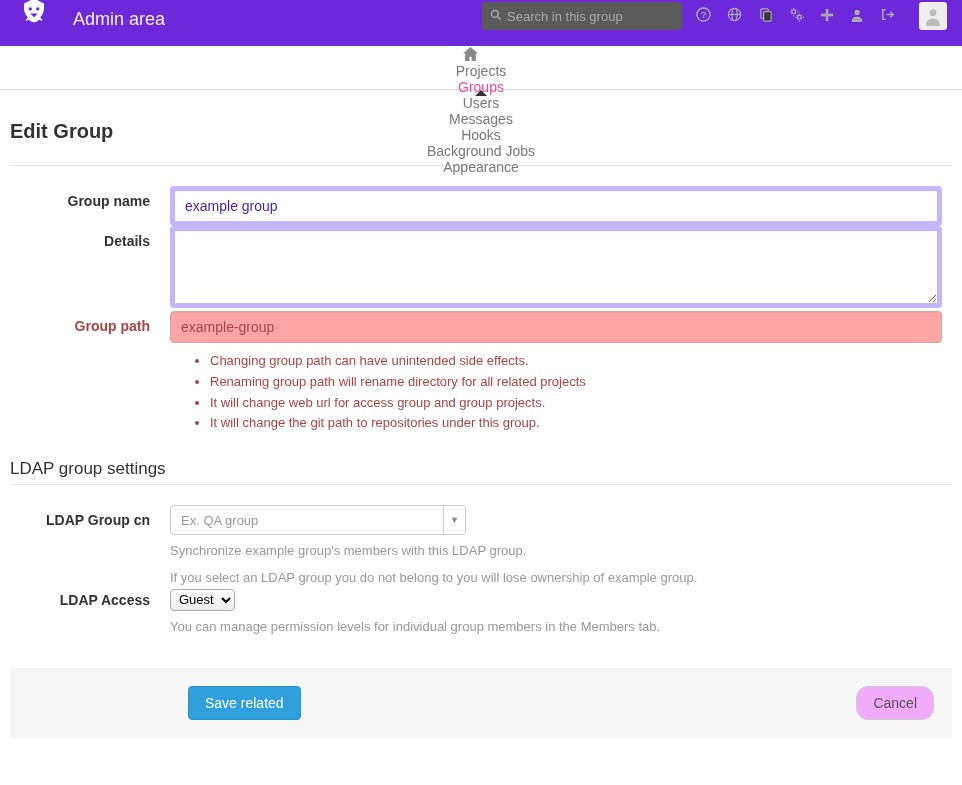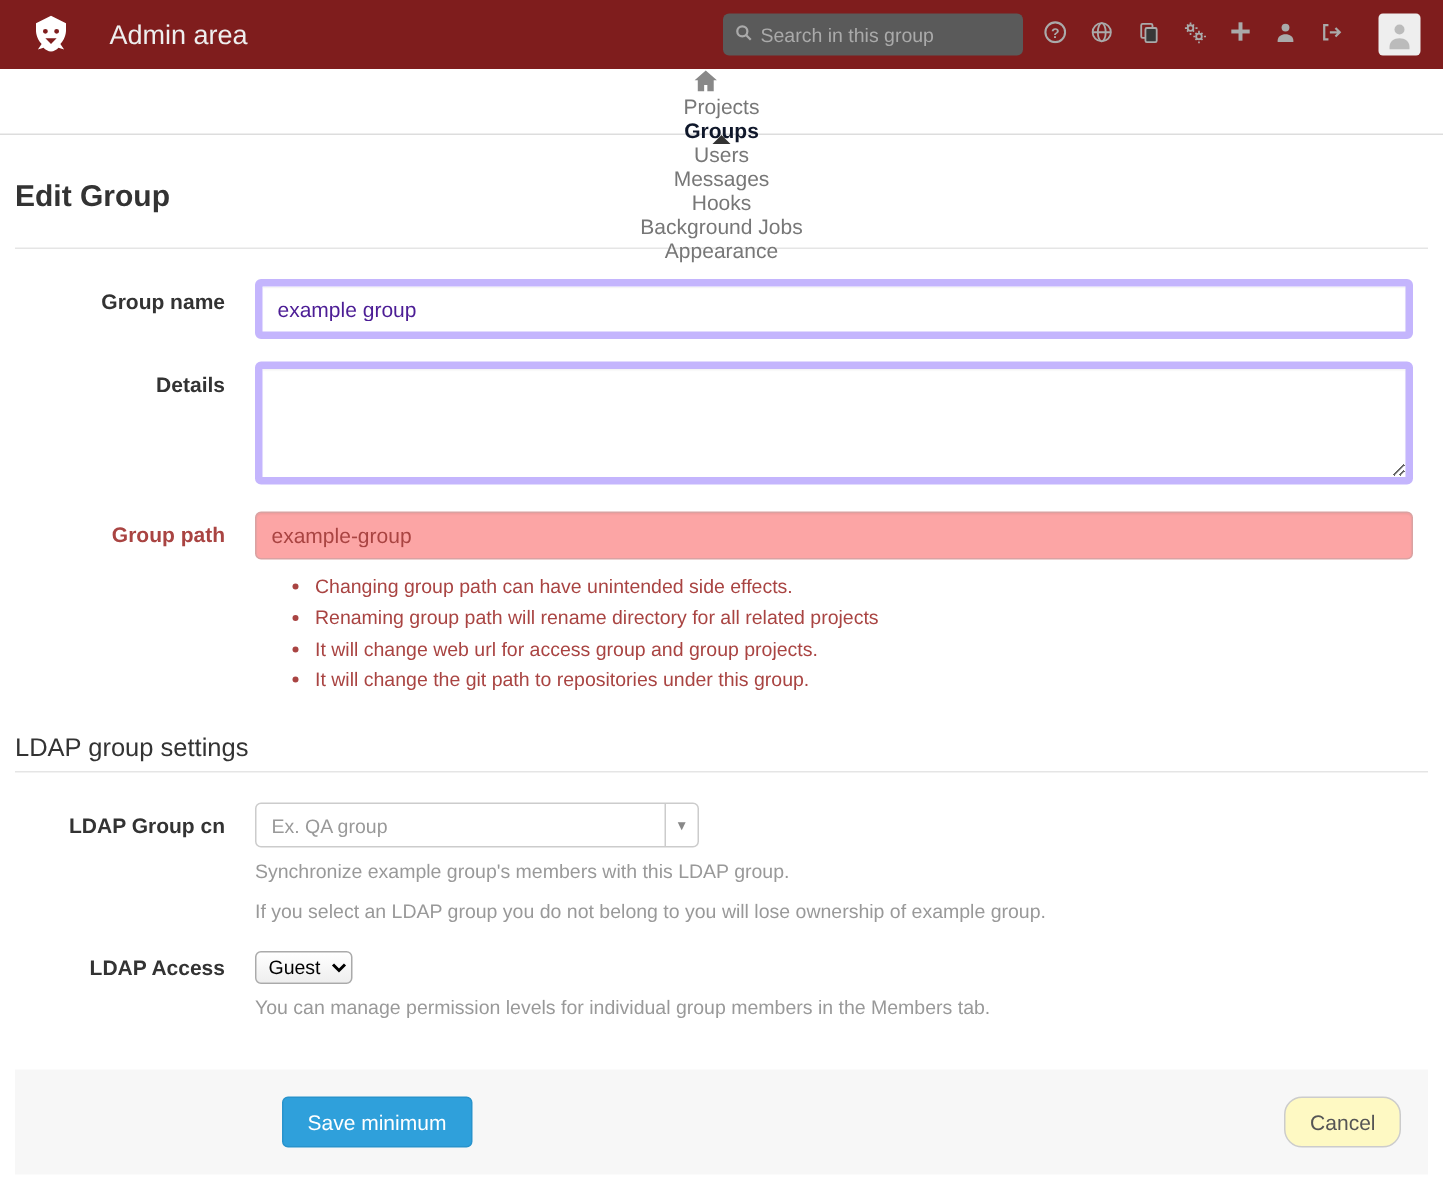--- a/index.html
+++ b/index.html
@@ -1,45 +1,45 @@
 <!DOCTYPE html>
 <html><head>
 <meta charset="utf-8">
 <style>
 * { box-sizing: border-box; margin: 0; padding: 0; }
 body { font-family: "Helvetica Neue", Helvetica, Arial, sans-serif; font-size: 14px; color: #333; background: #fff; width: 962px; }
 
 
-.top-header { background: #7f1d1d; height: 46px; display: flex; align-items: center; padding: 0 15px; color: #ccc; }
+.top-header { background: #6d28d9; height: 46px; display: flex; align-items: flex-end; padding: 16px 15px; color: #ccc; }
 .logo-box { width: 38px; height: 38px; display: flex; align-items: center; justify-content: center; margin-right: 20px; }
 .logo-box svg { width: 30px; height: 30px; fill: #fff; }
 .admin-title { color: #eee; font-size: 18px; font-weight: 400; flex: 0 0 auto; }
 .header-spacer { flex: 1; }
 .search-box { background: #5a5a5a; border-radius: 4px; height: 28px; width: 200px; display: flex; align-items: center; padding: 0 8px; color: #aaa; margin-right: 14px; }
 .search-box .search-icon { margin-right: 5px; font-size: 12px; }
 .search-box input { background: transparent; border: none; outline: none; color: #bbb; font-size: 13px; width: 100%; }
 .search-box input::placeholder { color: #aaa; }
 .header-icons { display: flex; align-items: center; gap: 16px; }
 .header-icons .hicon { color: #aaa; font-size: 15px; cursor: pointer; }
 .avatar { width: 28px; height: 28px; background: #eee; border-radius: 3px; display: flex; align-items: center; justify-content: center; margin-left: 8px; }
 .avatar svg { width: 20px; height: 20px; fill: #bbb; }
 
 
 .nav-tabs { border-bottom: 1px solid #ddd; height: 44px; display: flex; align-items: center; padding: 0 28px; gap: 0; flex-direction: column; }
 .nav-tabs .tab { color: #777; font-size: 14px; padding: 0 22px; height: 44px; display: flex; align-items: center; cursor: pointer; position: relative; }
 .nav-tabs .tab.home-tab { padding: 0 12px 0 0; margin-right: 10px; font-size: 18px; color: #888; }
-.nav-tabs .tab.active { color: #0f172a; font-weight: bold; }
+.nav-tabs .tab.active { color: #ec4899; font-weight: normal; }
 .nav-tabs .tab.active::after { content: ""; position: absolute; bottom: -1px; left: 50%; transform: translateX(-50%); width: 0; height: 0; border-left: 6px solid transparent; border-right: 6px solid transparent; border-bottom: 6px solid #333; }
 
 
 .content { padding: 20px 10px 30px 10px; }
 .page-title { font-size: 20px; font-weight: bold; margin: 10px 0 22px 0; }
 .hr { border: none; border-top: 1px solid #e5e5e5; margin: 0 0 20px 0; }
 
-.form-row { display: flex; margin-bottom: 15px; }
+.form-row { display: flex; }
 .form-label { width: 160px; text-align: right; padding-right: 20px; padding-top: 7px; font-size: 14px; font-weight: bold; color: #333; }
 .form-label.error { color: #a94442; }
 .form-field { flex: 1; padding-right: 10px; }
 .form-input { width: 100%; border: 5px solid #c4b5fd; border-radius: 4px; padding: 7px 10px; font-size: 14px; color: #4c1d95; box-shadow: inset 0 1px 1px rgba(0,0,0,0.05); }
 .form-input.error { border: 1px solid #d9a2a2; background: #fca5a5; color: #a94442; }
 textarea.form-input { height: 82px; resize: vertical; }
 
 .warning-list { list-style: disc; padding-left: 40px; margin-top: 8px; color: #a94442; font-size: 13px; line-height: 1.6; }
 
 .section-title { font-size: 17px; margin: 25px 0 5px 0; font-weight: 400; }
@@ -49,21 +49,21 @@
 .combo-input { border: none; outline: none; padding: 0 10px; flex: 1; font-size: 13px; color: #404040; background: transparent; }
 .combo-input::placeholder { color: #999; }
 .combo-btn { width: 22px; height: 28px; border-left: 1px solid #ccc; display: flex; align-items: center; justify-content: center; font-size: 9px; color: #888; cursor: pointer; }
 
 .help-text { color: #999; font-size: 13px; line-height: 1.6; margin-top: 6px; }
 
 .native-select { font-size: 13px; height: 22px; border: 1px solid #aaa; border-radius: 4px; background: linear-gradient(#fff, #eee); padding: 0 4px; }
 
 .actions-bar { background: #f7f7f7; padding: 18px; margin-top: 30px; display: flex; align-items: center; }
 .btn-primary { background: #2fa0db; color: #fff; border: 1px solid #2893cc; border-radius: 4px; padding: 8px 16px; font-size: 14px; cursor: pointer; }
-.btn-default { background: #fef9c3; color: #555; border: 1px solid #ccc; border-radius: 12px; padding: 8px 16px; font-size: 14px; cursor: pointer; margin-left: auto; }
+.btn-default { background: #f0abfc; color: #555; border: 1px solid #ccc; border-radius: 12px; padding: 8px 16px; font-size: 14px; cursor: pointer; margin-left: auto; }
 </style>
 </head>
 <body>
 
 <div class="top-header">
   <div class="logo-box">
     <svg viewBox="0 0 24 24">
         <path d="M12 2 L4 6 L4 10 C4 10 4 14 7 17 L5 20 L8 19 C9 20 10.5 21 12 21 C13.5 21 15 20 16 19 L19 20 L17 17 C20 14 20 10 20 10 L20 6 Z M9 9 A1.3 1.3 0 1 1 9 11.6 A1.3 1.3 0 1 1 9 9 M15 9 A1.3 1.3 0 1 1 15 11.6 A1.3 1.3 0 1 1 15 9 M9 14 L15 14 L12 17 Z"></path>
       </svg>
   </div>
@@ -184,16 +184,16 @@
     <div class="form-field">
       <select class="native-select">
         <option>Guest</option>
       </select>
       <div class="help-text">You can manage permission levels for individual group members in the Members tab.</div>
     </div>
   </div>
 
   <div class="actions-bar">
     <div style="width:160px"></div>
-    <button class="btn-primary">Save minimum</button>
+    <button class="btn-primary">Save related</button>
     <button class="btn-default">Cancel</button>
   </div>
 </div>
 
 </body></html>

